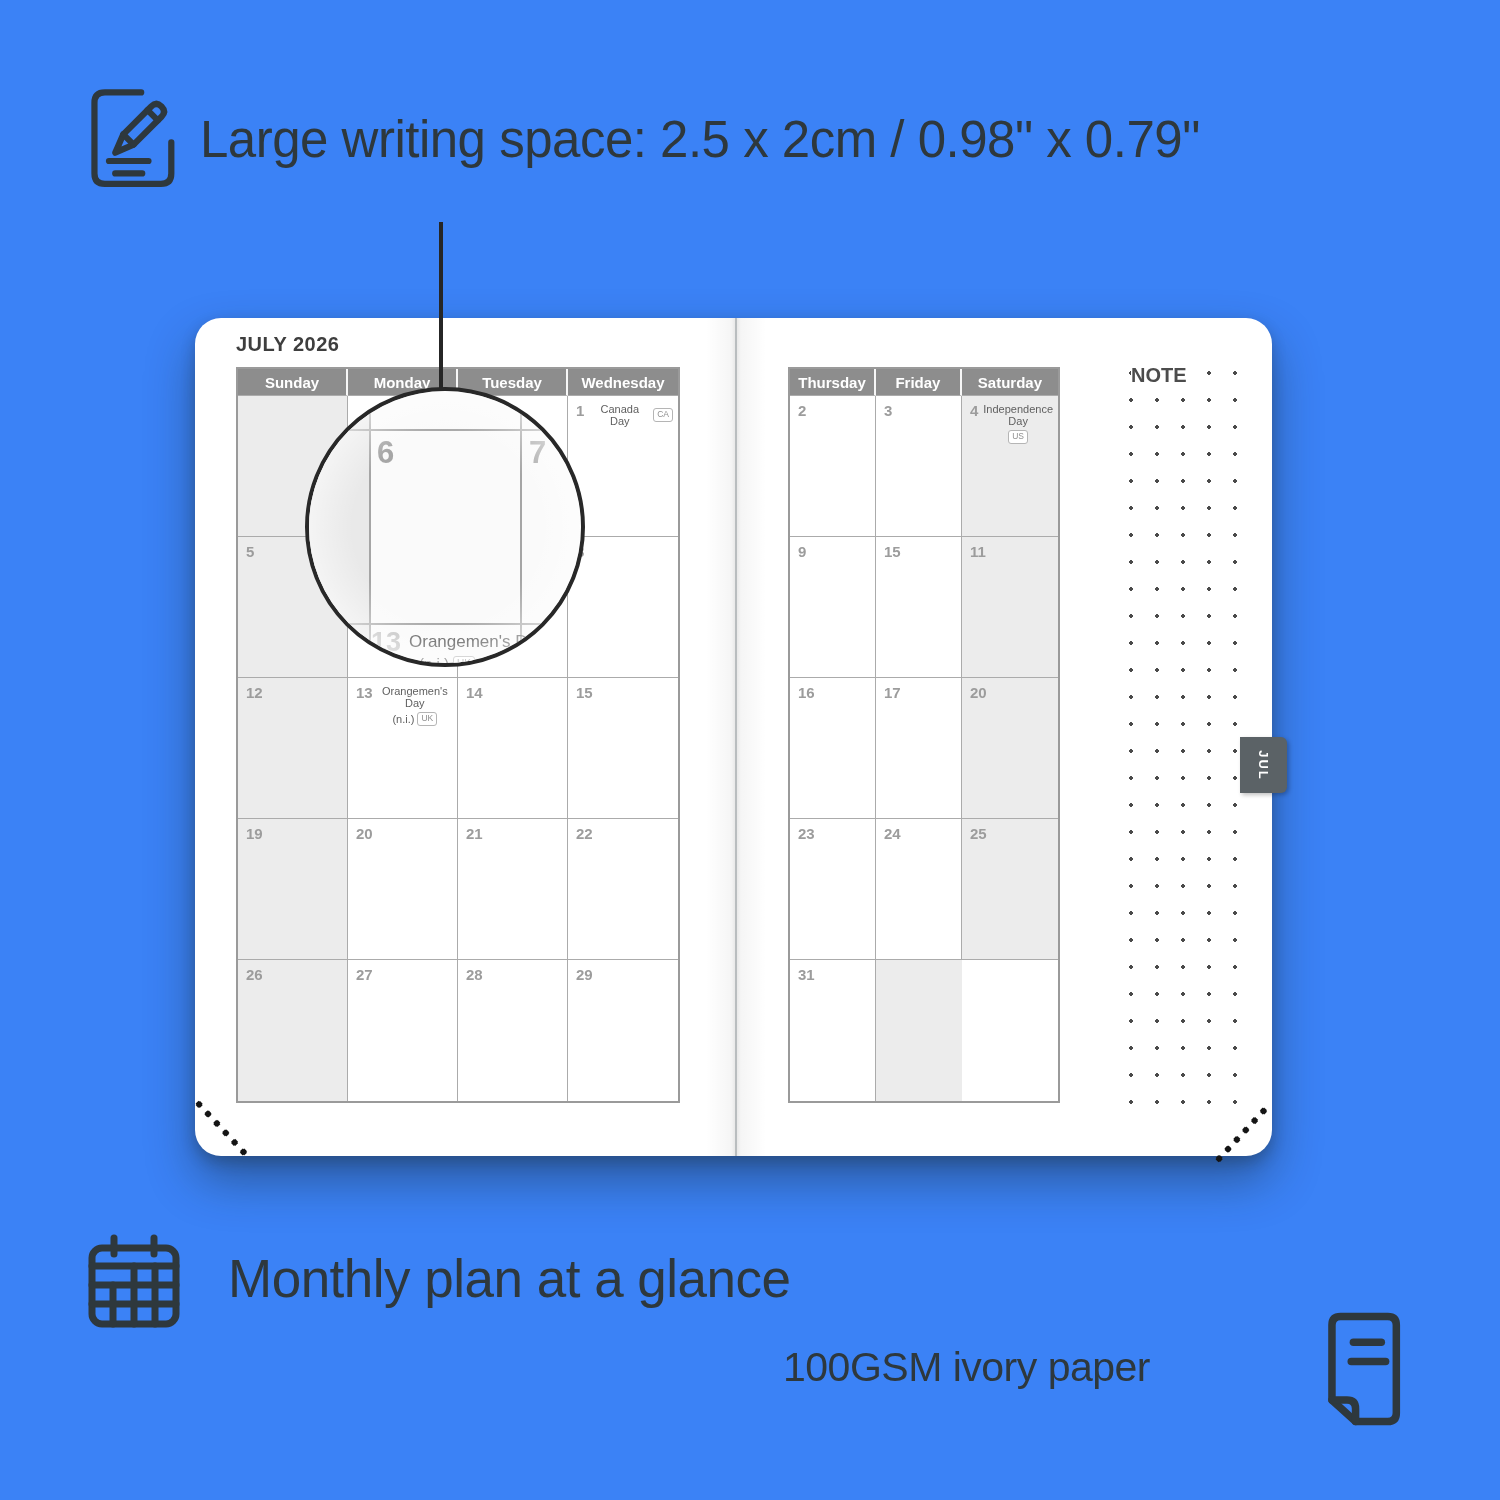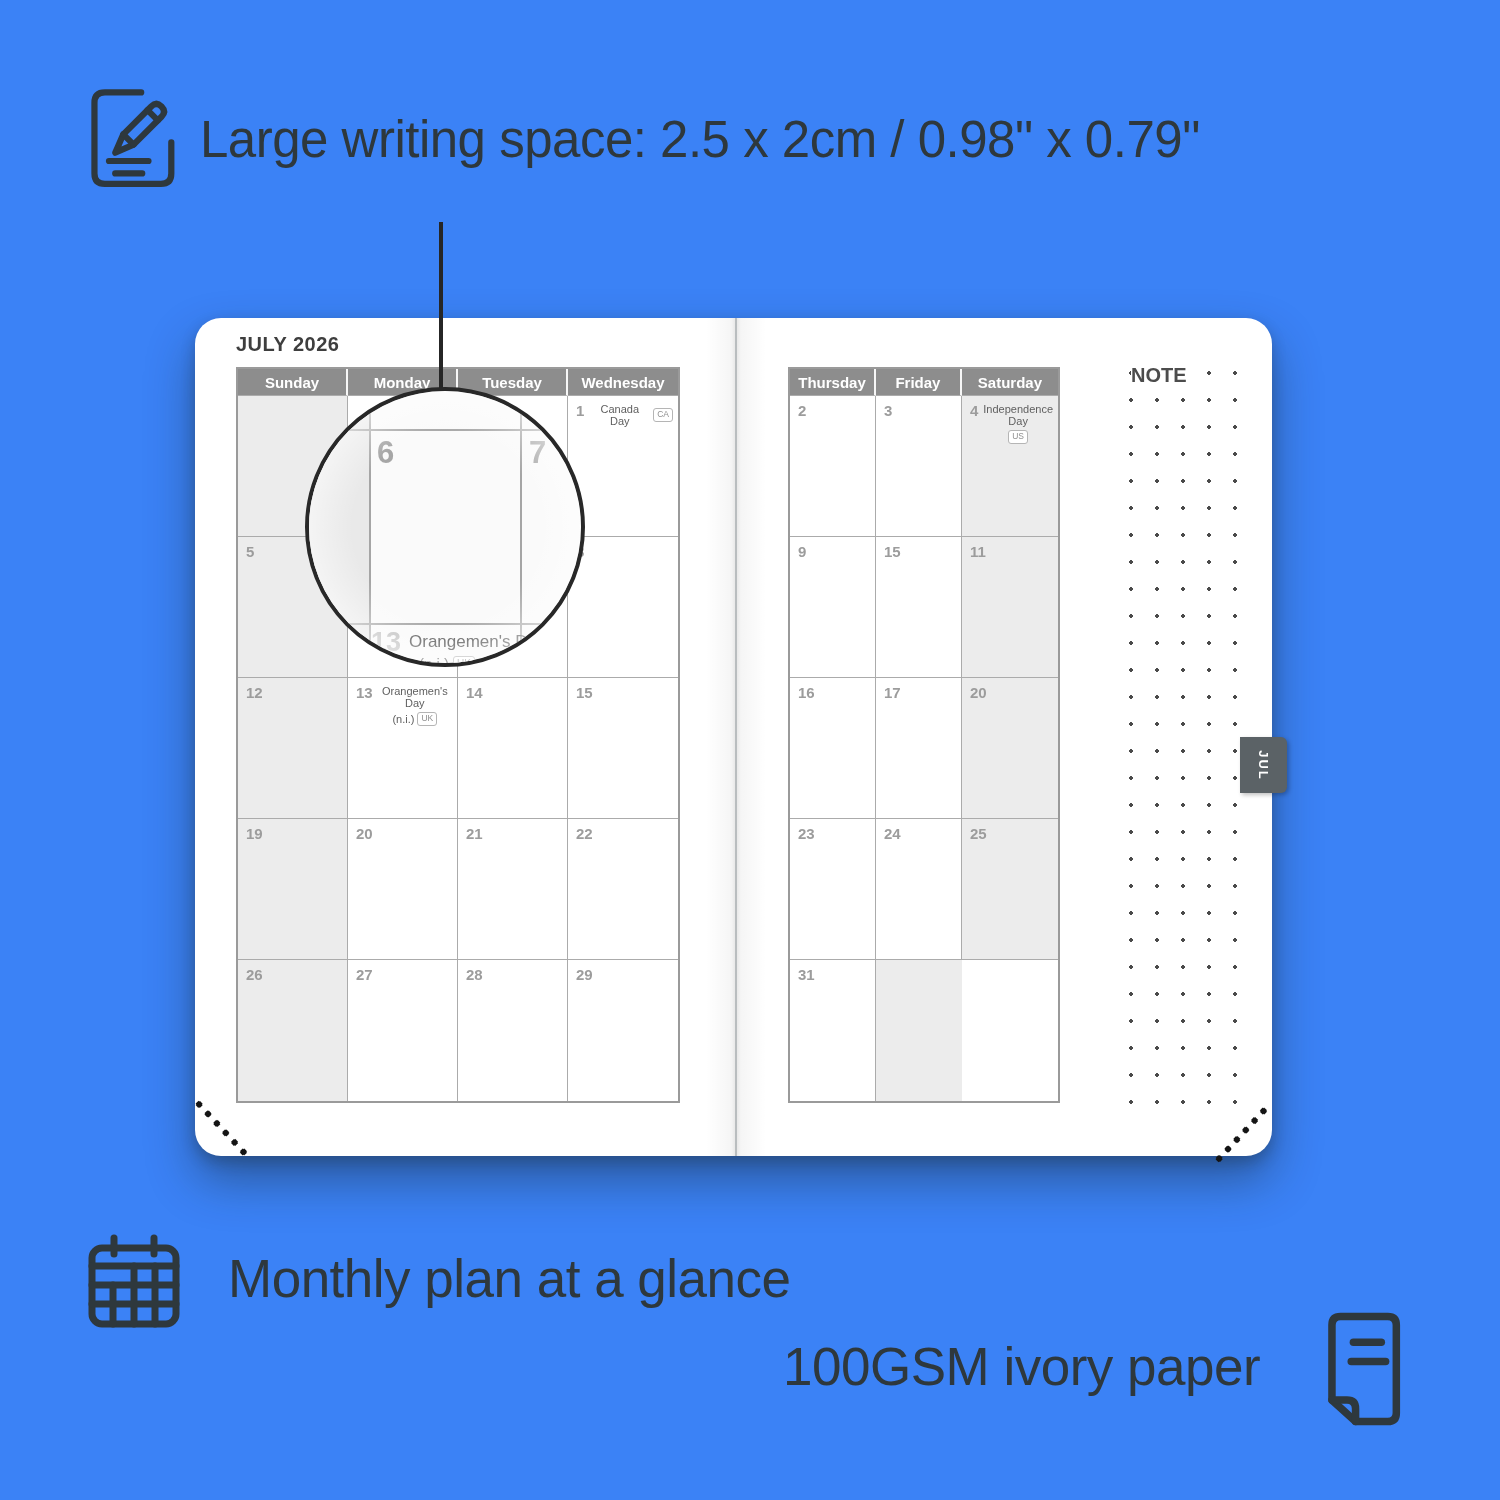--- a/index.html
+++ b/index.html
@@ -2,21 +2,21 @@
 <html><head>
 <meta charset="utf-8">
 <style>
   html,body{margin:0;padding:0;}
   .stage{position:relative;width:1500px;height:1500px;background:#3b82f6;overflow:hidden;
          font-family:"Liberation Sans","DejaVu Sans",sans-serif;}
   
   .anno{position:absolute;color:#2e383d;font-size:51px;letter-spacing:-0.5px;line-height:64px;white-space:nowrap;}
   .anno-top{left:200px;top:108px;}
   .anno-mid{left:228px;top:1247px;font-size:53px;text-align:center;}
-  .anno-paper{left:783px;top:1335px;font-size:53px;}
+  .anno-paper{left:783px;top:1335px;font-size:41px;}
   .anno-icon{position:absolute;}
   .anno-icon svg{display:block;}
   
   .pointer{position:absolute;left:439px;top:222px;width:4px;height:172px;background:#262626;z-index:7;}
   
   .notebook{position:absolute;left:195px;top:318px;width:1077px;height:838px;background:#fff;
             border-radius:26px;box-shadow:0 24px 48px rgba(25,40,50,.45),0 6px 14px rgba(25,40,50,.28);z-index:1;}
   .spine-shade{position:absolute;left:511px;top:0;width:60px;height:100%;
       background:linear-gradient(90deg,rgba(0,0,0,0),rgba(0,0,0,.04) 42%,rgba(0,0,0,.10) 50%,rgba(0,0,0,.04) 58%,rgba(0,0,0,0));}
   .spine{position:absolute;left:540px;top:0;width:2px;height:100%;background:#b9bdbf;}

